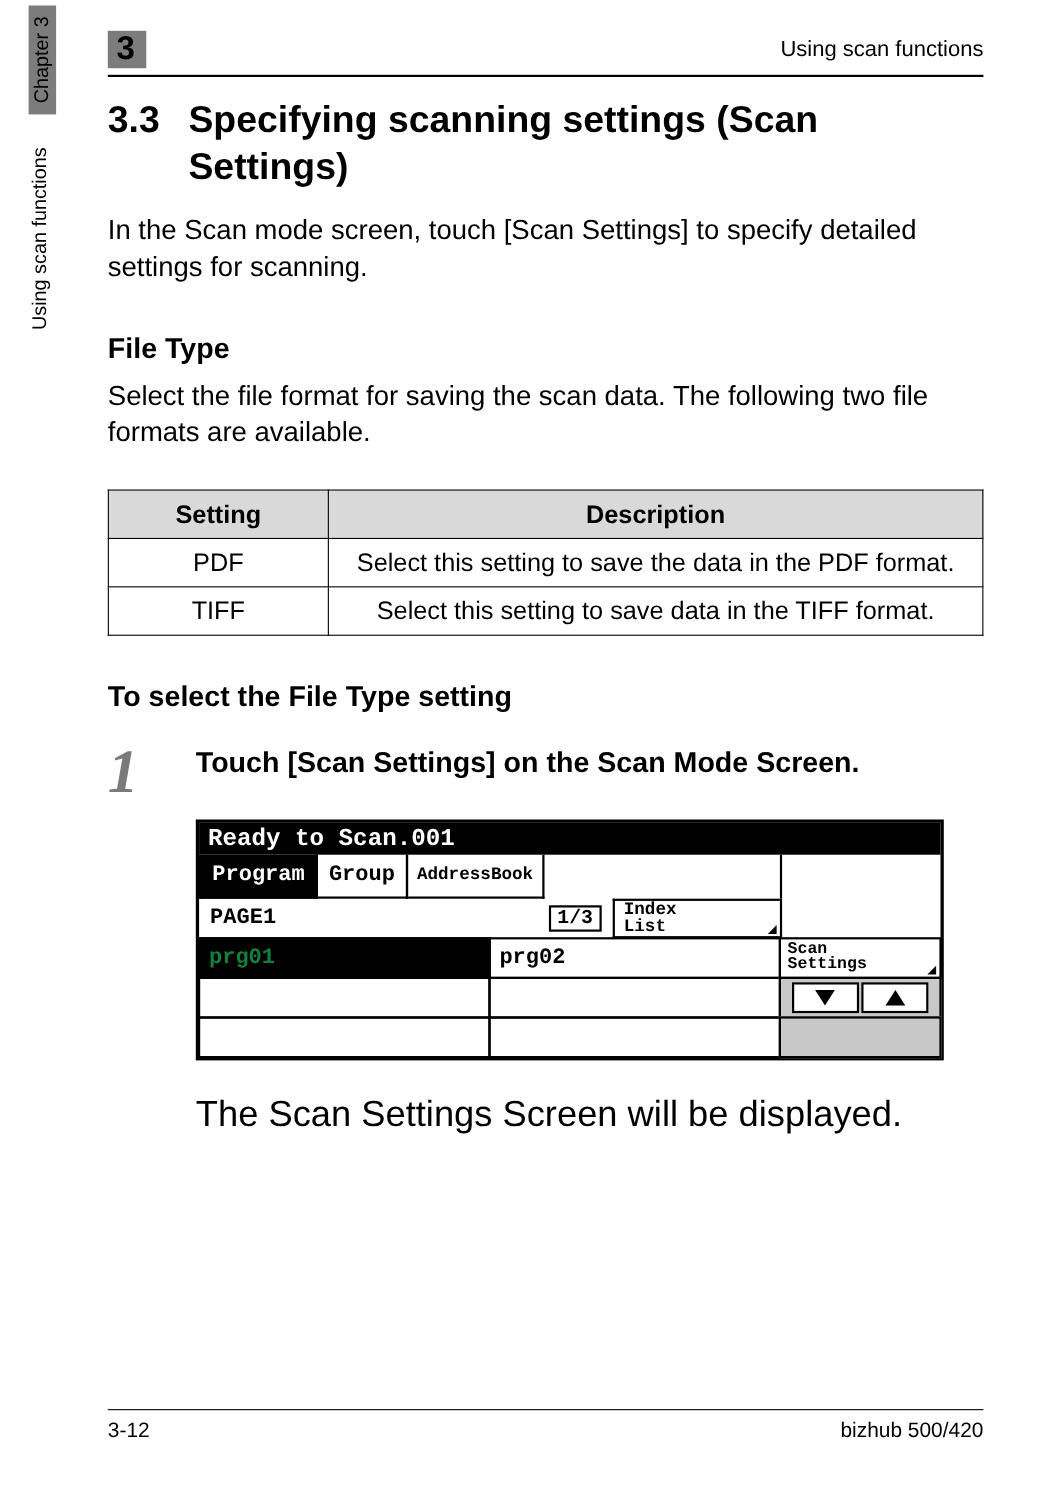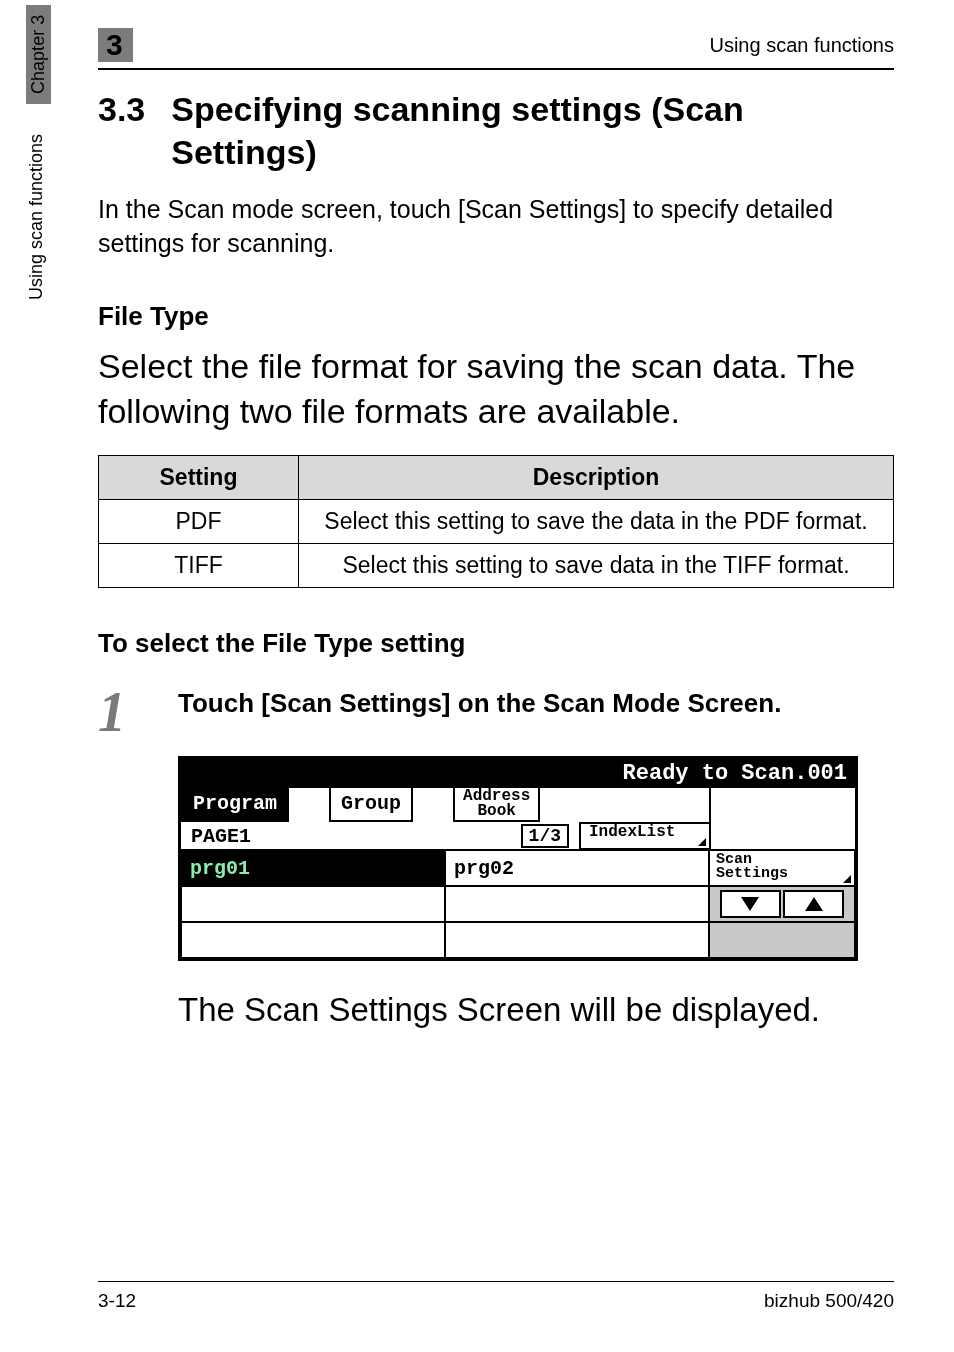--- a/index.html
+++ b/index.html
@@ -5,45 +5,45 @@
     * { box-sizing: border-box; margin: 0; padding: 0; }
     html, body { width: 954px; height: 1352px; background: #fff; font-family: Arial, Helvetica, sans-serif; color: #000; }
     .page { position: relative; width: 954px; height: 1352px; padding: 28px 60px 40px 98px; }
     .top-bar { display: flex; align-items: center; justify-content: space-between; border-bottom: 2px solid #000; padding-bottom: 6px; margin-bottom: 18px; }
     .chapter-box { background: #7c7c7c; color: #000; font-weight: bold; font-size: 30px; padding: 2px 10px 2px 8px; line-height: 1; }
     .header-text { font-size: 20px; }
     .section-title { font-weight: bold; font-size: 34px; line-height: 1.25; display: flex; gap: 26px; margin-bottom: 20px; }
     .section-num { white-space: nowrap; }
     .intro { font-size: 25px; line-height: 1.35; margin-bottom: 40px; }
     .h3 { font-weight: bold; font-size: 26px; margin-bottom: 12px; }
-    .para { font-size: 34px; line-height: 1.35; margin-bottom: 20px; }
+    .para { font-size: 25px; line-height: 1.35; margin-bottom: 34px; }
     table.settings { width: 100%; border-collapse: collapse; margin-bottom: 40px; }
     table.settings th, table.settings td { border: 1.5px solid #000; padding: 8px 12px; font-size: 23px; text-align: center; vertical-align: top; }
     table.settings th { background: #d9d9d9; font-weight: bold; }
     table.settings th:first-child, table.settings td:first-child { width: 200px; }
     .subhead { font-weight: bold; font-size: 26px; margin-bottom: 28px; }
     .step { display: flex; gap: 28px; margin-bottom: 18px; }
     .step-num { font-family: Georgia, 'Times New Roman', serif; font-style: italic; font-weight: bold; font-size: 56px; color: #7a7a7a; line-height: 0.9; width: 52px; flex-shrink: 0; }
     .step-text { font-weight: bold; font-size: 26px; line-height: 1.3; }
     .screen-wrap { margin-left: 80px; margin-bottom: 30px; }
     .screen { width: 680px; border: 3px solid #000; background: #fff; font-family: 'Courier New', monospace; font-weight: bold; }
-    .scr-top { display: flex; justify-content: flex-end; background: #000; color: #fff; padding: 2px 8px; font-size: 22px; }
-    .scr-tabs { display: flex; gap: 42px; }
+    .scr-top { display: flex; justify-content: flex-start; background: #000; color: #fff; padding: 2px 8px; font-size: 22px; }
+    .scr-tabs { display: flex; }
     .scr-tab { border: 2px solid #000; border-top: none; padding: 1px 10px; font-size: 20px; margin-right: -2px; display: flex; align-items: center; line-height: 1; }
     .scr-tab.active { background: #000; color: #fff; }
-    .scr-tab.multi { flex-direction: column; font-size: 16px; line-height: 0.95; padding: 1px 8px; }
+    .scr-tab.multi { flex-direction: row; font-size: 16px; line-height: 0.95; padding: 11px 8px; }
     .scr-row2 { display: flex; align-items: stretch; }
     .scr-page { display: flex; align-items: center; gap: 10px; padding: 2px 10px; font-size: 20px; flex: 1; }
     .scr-page-num { margin-left: auto; border: 2px solid #000; padding: 0 6px; font-size: 18px; }
-    .scr-index { border: 2px solid #000; border-right: none; font-size: 16px; line-height: 0.95; padding: 1px 8px 1px 8px; width: 130px; display:flex; position:relative; }
+    .scr-index { border: 2px solid #000; border-right: none; font-size: 16px; line-height: 0.95; padding: 1px 8px 1px 8px; width: 152px; display:flex; flex-direction:column; position:relative; }
     .scr-index::after { content:''; position:absolute; right:3px; bottom:2px; width:0; height:0; border-left:8px solid transparent; border-bottom:8px solid #000; }
     .scr-right-spacer { width: 146px; border-left: 2px solid #000; }
     .scr-grid { display: grid; grid-template-columns: 1fr 1fr 146px; }
     .scr-cell { border: 2px solid #000; margin: -1px; height: 38px; display: flex; align-items: center; padding: 0 8px; font-size: 20px; }
-    .scr-cell.sel { background: #000; color: #86efac; }
+    .scr-cell.sel { background: #000; color: #15803d; }
     .scr-scan { font-size: 15px; line-height: 0.95; flex-direction: column; align-items: flex-start; padding: 2px 6px; position:relative; }
     .scr-scan::after { content:''; position:absolute; right:3px; bottom:2px; width:0; height:0; border-left:8px solid transparent; border-bottom:8px solid #000; }
     .scr-arrows { display: flex; gap: 0; justify-content: center; align-items: center; background: #c8c8c8; }
     .arrow-btn { border: 2px solid #000; background: #fff; width: 48%; height: 28px; display:flex; align-items:center; justify-content:center; margin:3px 1px; }
     .arrow-down, .arrow-up { width:0; height:0; }
     .arrow-down { border-left:9px solid transparent; border-right:9px solid transparent; border-top:14px solid #000; }
     .arrow-up { border-left:9px solid transparent; border-right:9px solid transparent; border-bottom:14px solid #000; }
     .scr-gray { background: #c8c8c8; }
     .result { font-size: 33px; margin-left: 80px; margin-bottom: 35px; }
     .footer { position: absolute; bottom: 40px; left: 98px; right: 60px; border-top: 1.5px solid #000; padding-top: 8px; display: flex; justify-content: space-between; font-size: 19px; text-align: center; }

